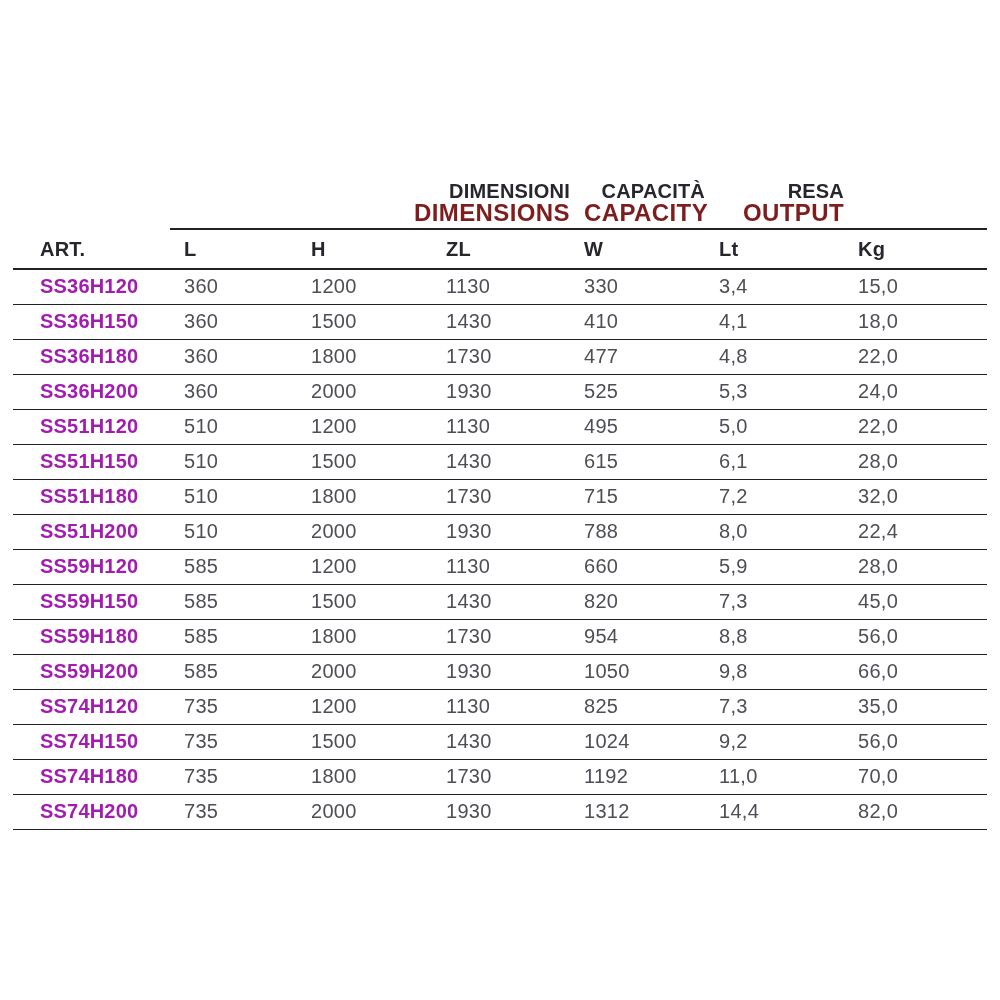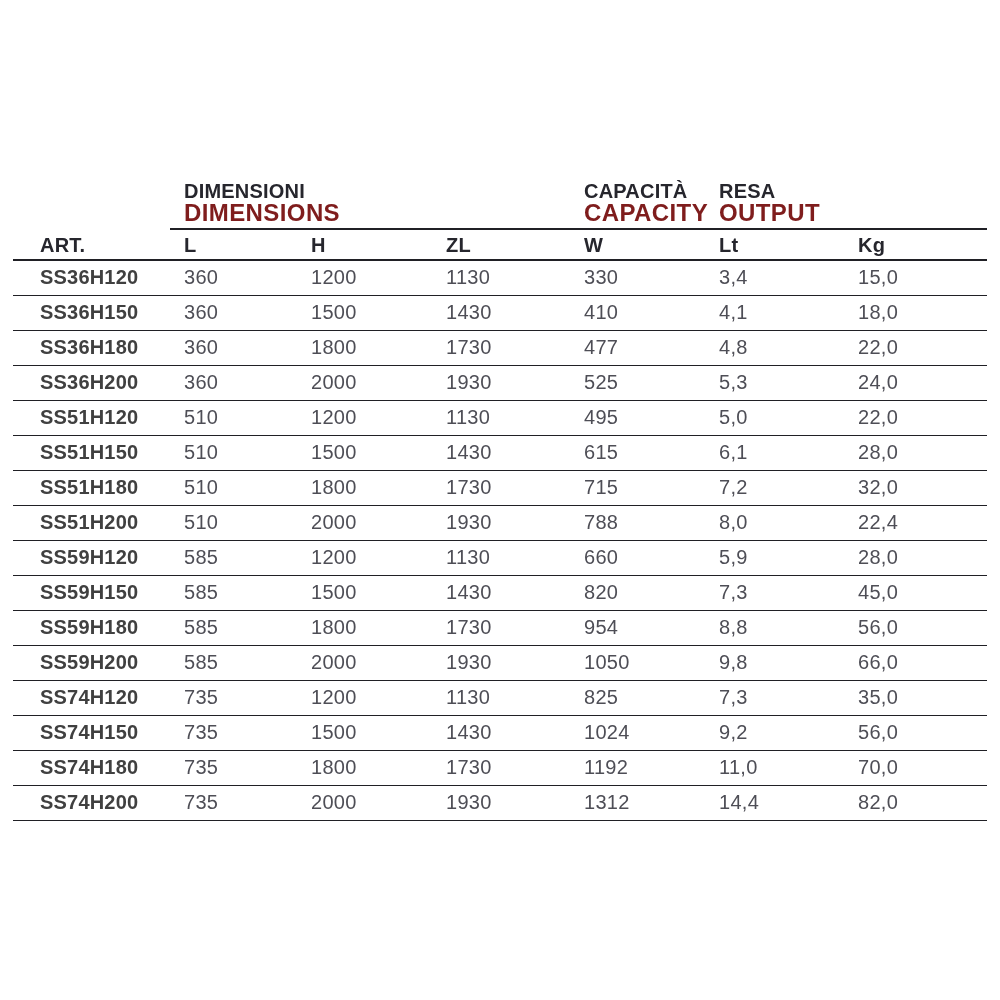--- a/index.html
+++ b/index.html
@@ -17,59 +17,59 @@
   }
   .grid7 {
     display: grid;
     grid-template-columns: 157px 127px 135px 138px 135px 139px 143px;
   }
   .grid-group {
     display: grid;
     grid-template-columns: 157px 400px 135px 139px 143px;
   }
   
-  .group-row { height: 50px; align-items: end; }
+  .group-row { height: 50px; align-items: end; text-align: right; }
   .gcell { padding: 0 0 5px 14px; }
   .g-it {
     font-size: 20px; font-weight: 700; color: #26262d;
     line-height: 21px; letter-spacing: 0.2px; white-space: nowrap;
   }
   .g-en {
     font-size: 24px; font-weight: 700; color: #7f1d1d;
     line-height: 21px; letter-spacing: 0.4px; white-space: nowrap;
   }
   .group-underline {
     height: 1.5px;
     margin-left: 157px;
     background: #202025;
   }
   
   .header-row {
-    height: 31px;
+    height: 40px;
     border-bottom: 2px solid #202025;
     align-items: center;
   }
   .hcell {
     font-size: 20px; font-weight: 700; color: #26262d;
     padding-left: 14px; letter-spacing: 0.2px;
     padding-top: 2px;
   }
   .hcell.art { padding-left: 27px; }
   
   .data-row {
     height: 35px;
     border-bottom: 1.5px solid #202025;
     align-items: center;
   }
   .cell {
     font-size: 20px; font-weight: 400; color: #4e4e56;
     padding-left: 14px; letter-spacing: 0.3px; white-space: nowrap;
   }
   .cell.art {
-    font-weight: 700; color: #404040;
+    font-weight: 700; color: #a21caf;
     padding-left: 27px; letter-spacing: 0.2px;
   }
 </style>
 </head>
 <body>
 
 <div class="spec-table">
 
   <div class="group-row grid-group">
     <div class="gcell"></div>

